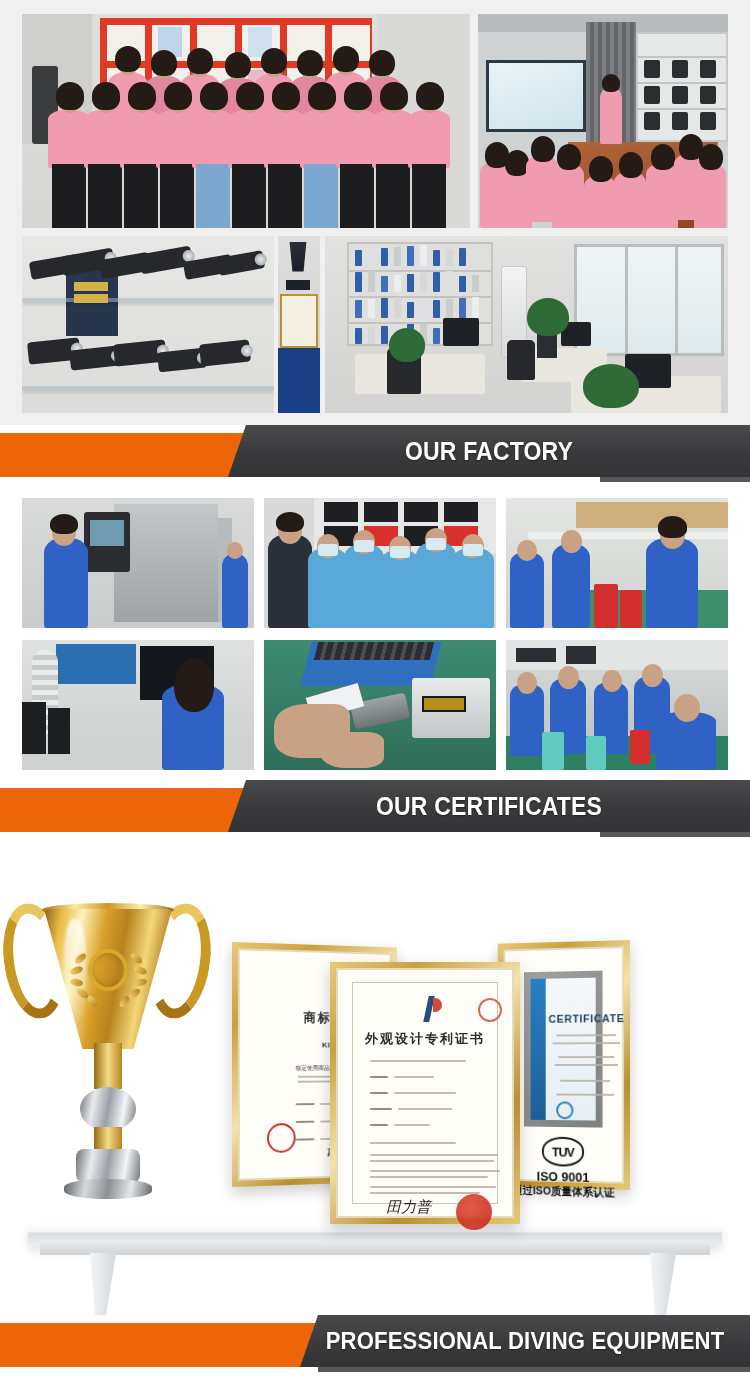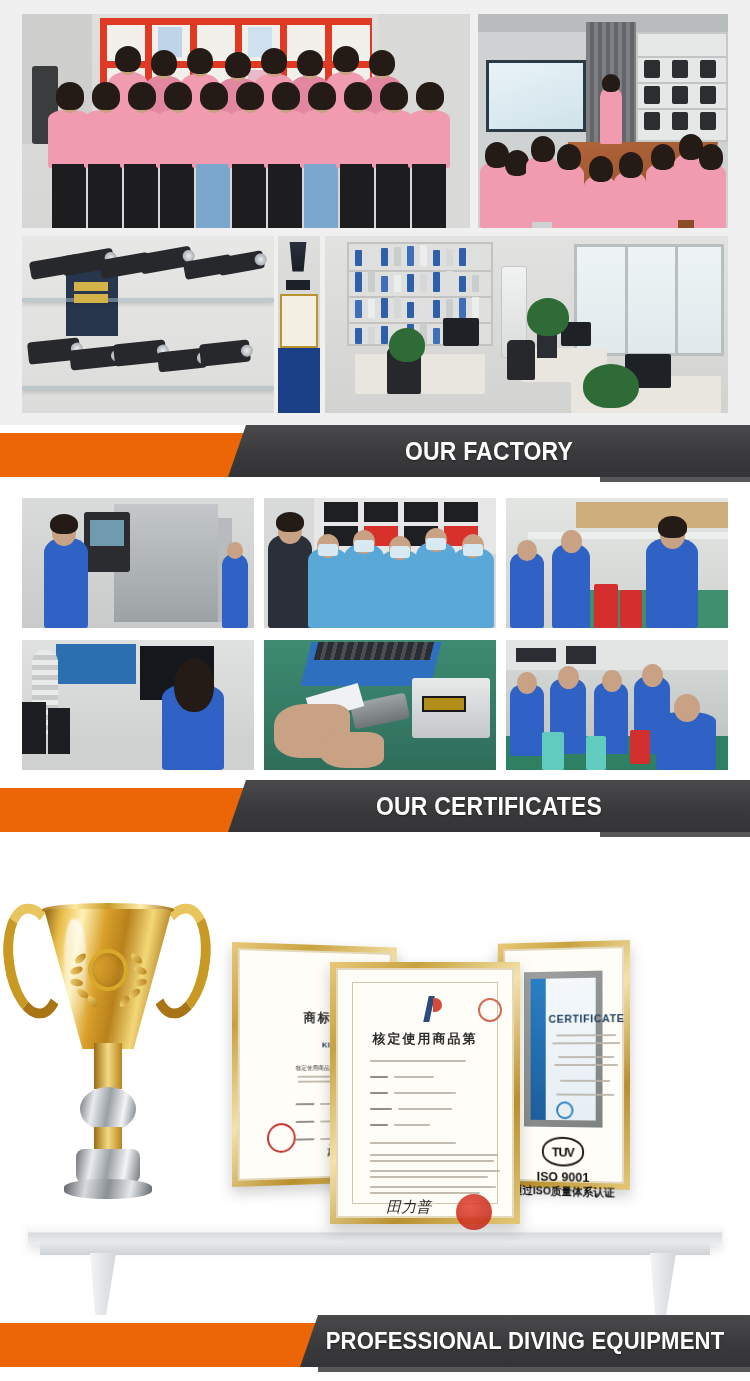--- a/index.html
+++ b/index.html
@@ -681,21 +681,21 @@
 
     <div class="frame" id="cert-patent">
       <div class="inner"></div>
       <div class="mat">
         <div style="position:absolute;left:12px;top:10px;right:12px;bottom:10px;border:1px solid #cfc6ad;"></div>
         <div style="position:absolute;left:78px;top:24px;width:26px;height:26px;">
           <div style="position:absolute;left:8px;top:0;width:6px;height:26px;background:#2b4a7d;transform:skewX(-12deg);"></div>
           <div style="position:absolute;left:15px;top:2px;width:9px;height:14px;background:#d34a3a;border-radius:0 8px 8px 0;"></div>
         </div>
         <div class="seal-ring" style="left:138px;top:26px;width:24px;height:24px;border-color:#d46a58;"></div>
-        <div class="cz-title" style="top:58px;font-size:13px;letter-spacing:2px;">核定使用商品第</div>
+        <div class="cz-title" style="top:58px;font-size:13px;letter-spacing:2px;">外观设计专利证书</div>
         <div class="txtline" style="left:30px;top:88px;width:96px;"></div>
         <div class="txtline dark" style="left:30px;top:104px;width:18px;"></div>
           <div class="txtline" style="left:54px;top:104px;width:40px;"></div>
         <div class="txtline dark" style="left:30px;top:120px;width:18px;"></div>
           <div class="txtline" style="left:54px;top:120px;width:62px;"></div>
         <div class="txtline dark" style="left:30px;top:136px;width:22px;"></div>
           <div class="txtline" style="left:58px;top:136px;width:54px;"></div>
         <div class="txtline dark" style="left:30px;top:152px;width:18px;"></div>
           <div class="txtline" style="left:54px;top:152px;width:36px;"></div>
         <div class="txtline" style="left:30px;top:170px;width:86px;"></div>

